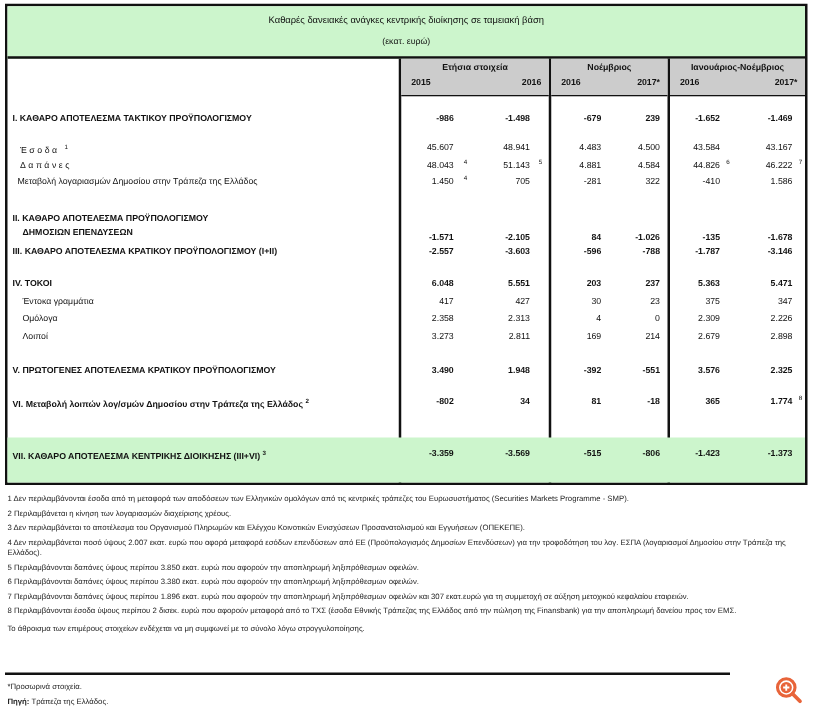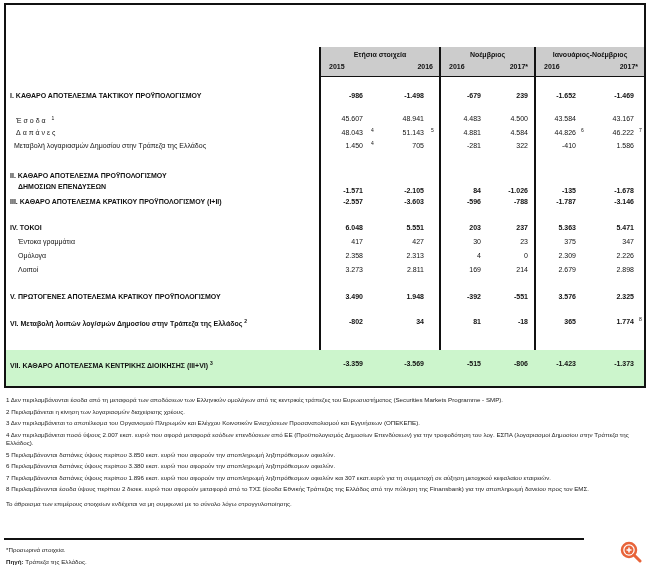--- a/index.html
+++ b/index.html
@@ -37,20 +37,24 @@
   .notes { position: absolute; left: 6px; top: 396px; width: 630px; font-size: 6.2px; line-height: 8.5px; color: #222; }
   .notes p { margin-bottom: 3px; }
   .divider { position: absolute; left: 4px; top: 538px; width: 580px; height: 2px; background: #111; }
   .foot { position: absolute; left: 6px; font-size: 6.2px; color: #222; }
   .zoom-btn { position: absolute; left: 620px; top: 541px; width: 22px; height: 22px; cursor: pointer; }
 </style>
 </head>
 <body>
 
 <div class="frame">
+  <div class="title-band">
+    <div class="t1">Καθαρές δανειακές ανάγκες κεντρικής διοίκησης σε ταμειακή βάση</div>
+    <div class="t2">(εκατ. ευρώ)</div>
+  </div>
 
   <div class="vline" style="left:313px; top:42px; height:341px;"></div>
   <div class="vline" style="left:433px; top:42px; height:341px;"></div>
   <div class="vline" style="left:528px; top:42px; height:341px;"></div>
 
   <div class="hdr" style="left:315px; width:118px;">
     <div class="grp">Ετήσια στοιχεία</div>
     <div class="yrs">
         <span>2015</span>
         <span>2016</span>

